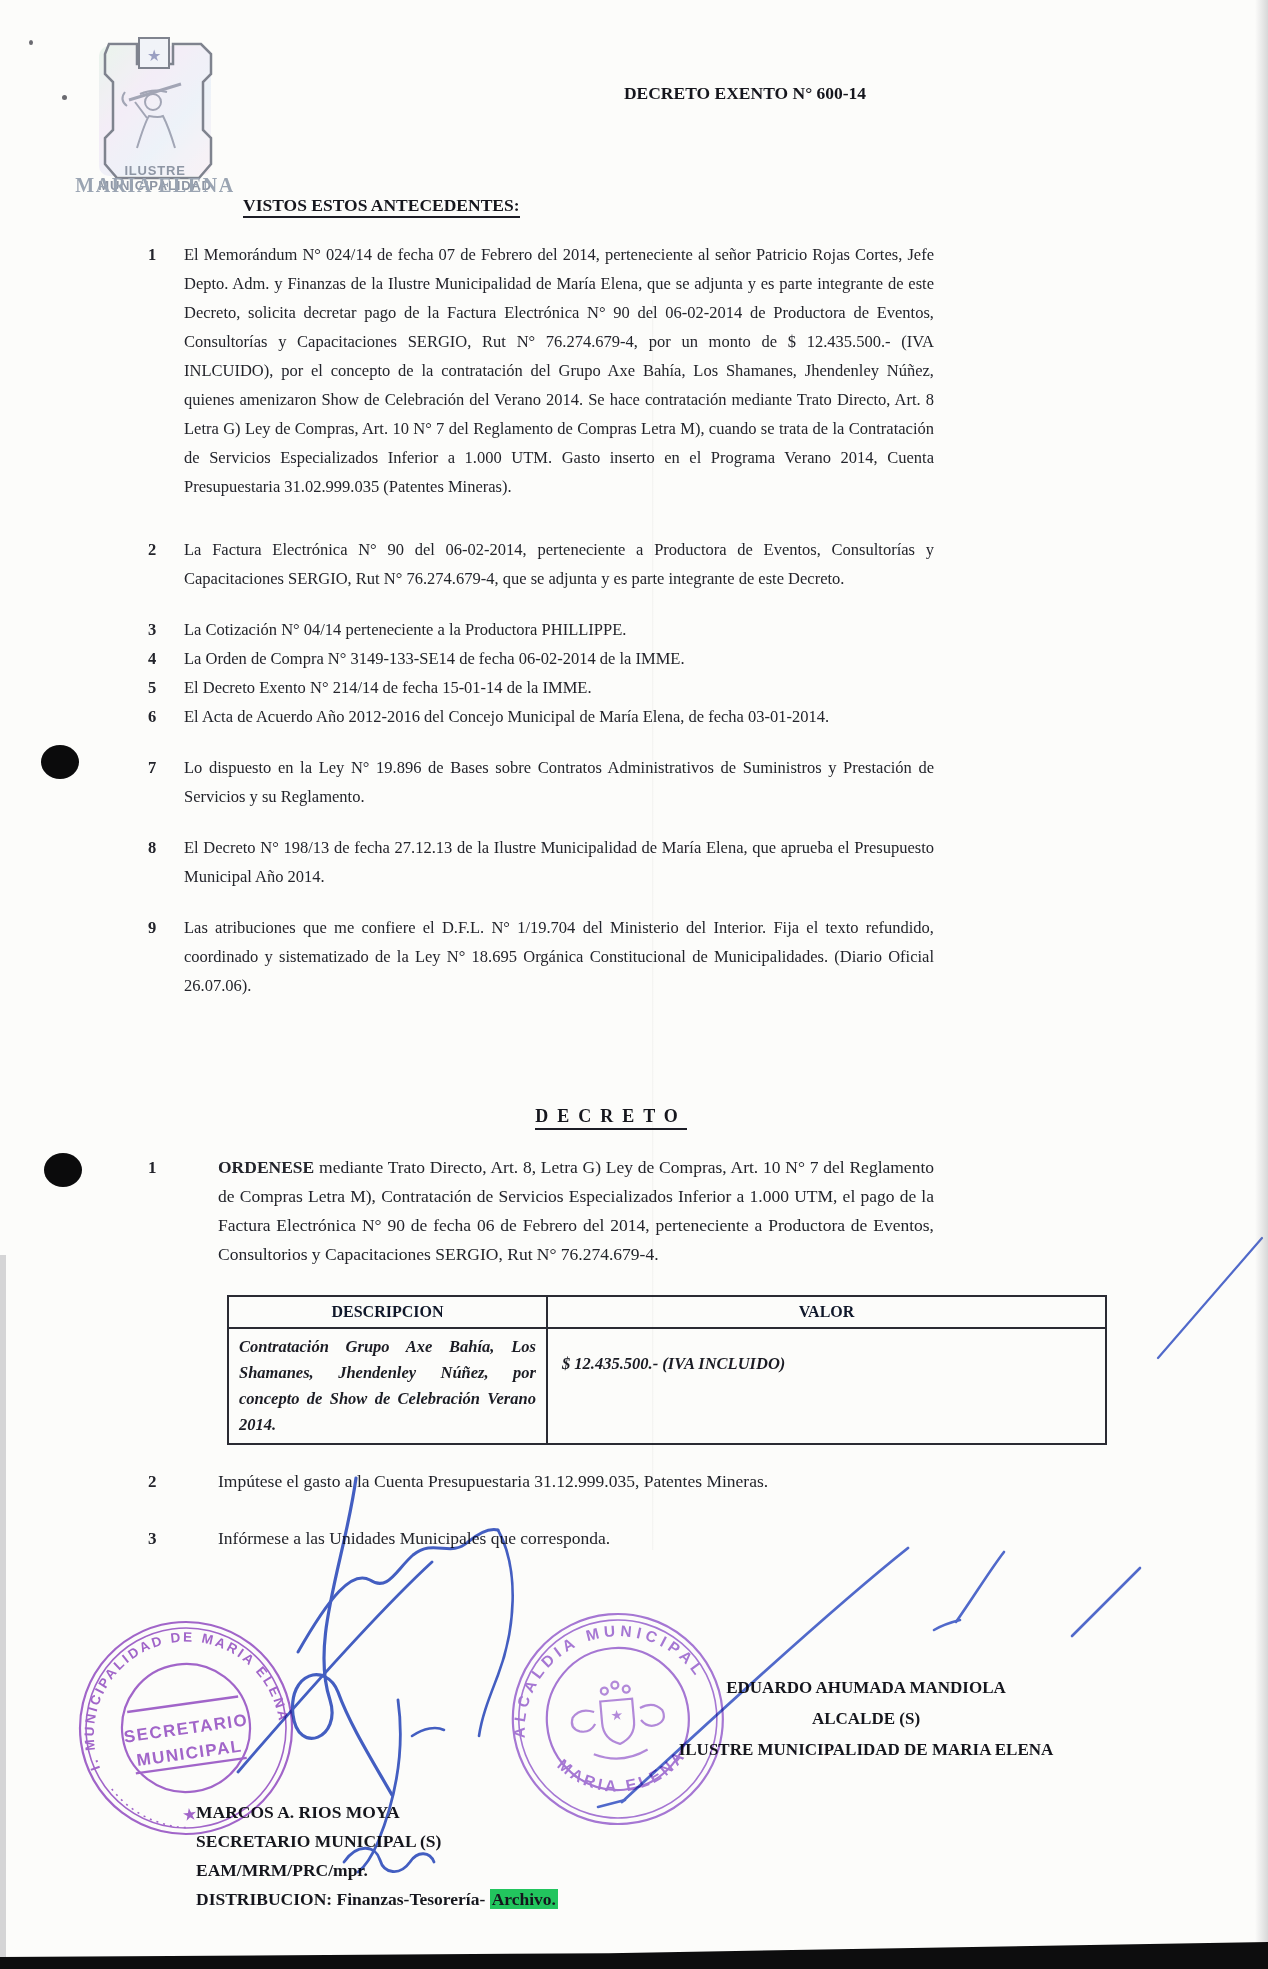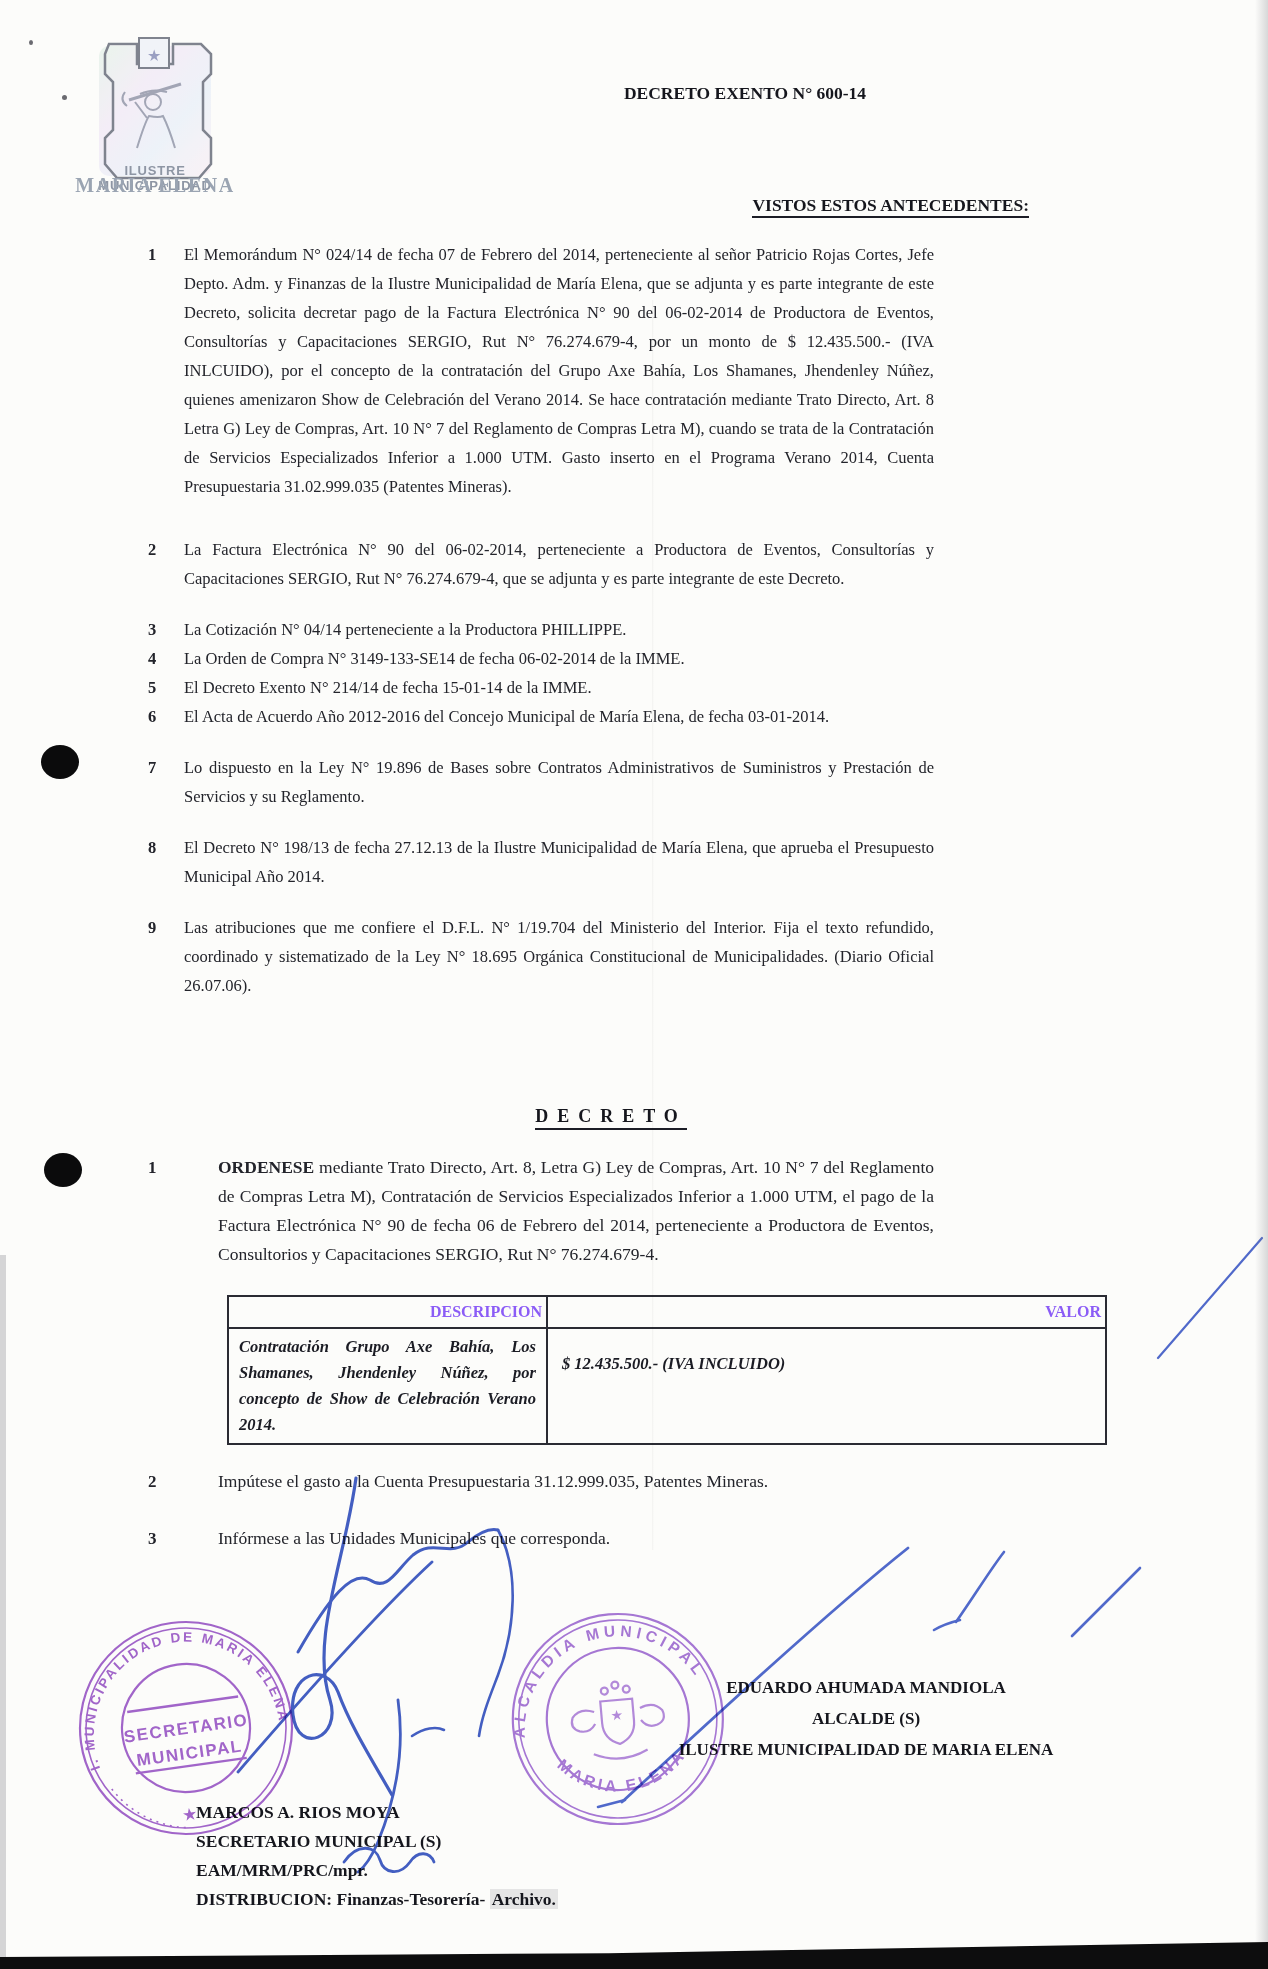--- a/index.html
+++ b/index.html
@@ -20,52 +20,52 @@
   .logo{position:absolute;left:85px;top:36px;width:140px;height:150px;}
   .org-small{position:absolute;left:70px;top:163px;width:170px;text-align:center;
     font-family:"Liberation Sans",sans-serif;font-size:13px;font-weight:bold;letter-spacing:.8px;color:#8e96a4;}
   .org-name{position:absolute;left:55px;top:174px;width:200px;text-align:center;
     font-size:20px;font-weight:bold;letter-spacing:1.5px;color:#9aa4b2;}
   .title-block{position:absolute;left:480px;top:80px;width:530px;text-align:center;line-height:27px;}
   .title-line{font-weight:bold;font-size:17.5px;color:#15161d;}
 
   
   .main{position:absolute;left:148px;top:195px;width:786px;}
-  .vistos-heading{font-weight:bold;font-size:17.5px;color:#15161d;text-align:right;
+  .vistos-heading{font-weight:bold;font-size:17.5px;color:#15161d;text-align:left;
     position:relative;left:95px;margin-bottom:24px;}
   .vistos-heading span{border-bottom:2px solid #1c1d26;padding-bottom:1px;}
   .vrow{display:flex;}
   .vrow .num{width:36px;font-weight:bold;font-size:16.5px;line-height:29px;flex:none;}
   .vrow .vtext{flex:1;font-size:16.5px;line-height:29px;text-align:justify;}
   .mb34{margin-bottom:34px;} .mb22{margin-bottom:22px;} .mb0{margin-bottom:0;}
 
   .decreto{position:absolute;left:148px;top:1106px;width:986px;}
   .decreto-heading{font-weight:bold;font-size:18px;color:#15161d;text-align:center;
     position:relative;left:-30px;letter-spacing:9px;margin-bottom:26px;}
   .decreto-heading span{border-bottom:2px solid #1c1d26;padding-bottom:2px;}
   .drow{display:flex;width:786px;}
   .drow .num{width:70px;font-weight:bold;font-size:17px;line-height:29px;flex:none;}
   .drow .dtext{flex:1;font-size:17.5px;line-height:29px;text-align:justify;}
   .drow .lead{font-weight:bold;}
 
   table.val{border-collapse:collapse;margin-left:79px;margin-top:26px;width:880px;
     border:2px solid #2a2b33;}
-  table.val th{border:2px solid #2a2b33;font-size:16px;font-weight:bold;padding:6px 4px;text-align:right;color:#8b5cf6;}
+  table.val th{border:2px solid #2a2b33;font-size:16px;font-weight:bold;padding:6px 4px;text-align:center;color:#0f172a;}
   table.val td{border:2px solid #2a2b33;vertical-align:top;font-weight:bold;font-size:16.5px;line-height:26px;color:#1b1c24;font-style:italic;}
   td.desc{width:313px;padding:5px 10px;text-align:justify;}
   td.valor{width:565px;padding:22px 14px;}
 
   .ditem2{margin-top:22px;} .ditem3{margin-top:28px;}
   .closing{margin-top:16px;margin-left:242px;font-weight:bold;font-size:17px;color:#15161d;}
 
   
   .sig-right{position:absolute;left:560px;top:1672px;width:612px;text-align:center;
     font-weight:bold;font-size:17px;line-height:31px;color:#15161d;}
   .sig-left{position:absolute;left:196px;top:1798px;font-weight:bold;font-size:17.5px;line-height:29px;color:#15161d;}
-  .hl{background:#e5e5e5;padding:0 2px;text-align:right;}
+  .hl{background:#22c55e;padding:0 2px;text-align:right;}
 
   .stamp{position:absolute;mix-blend-mode:multiply;opacity:.92;}
   .stamp-secretario{left:70px;top:1612px;transform:rotate(-8deg);}
   .stamp-alcaldia{left:503px;top:1606px;transform:rotate(-5deg);}
   .ink{position:absolute;left:0;top:1200px;mix-blend-mode:multiply;}
 </style>
 </head>
 <body>
 
 <div class="page">

